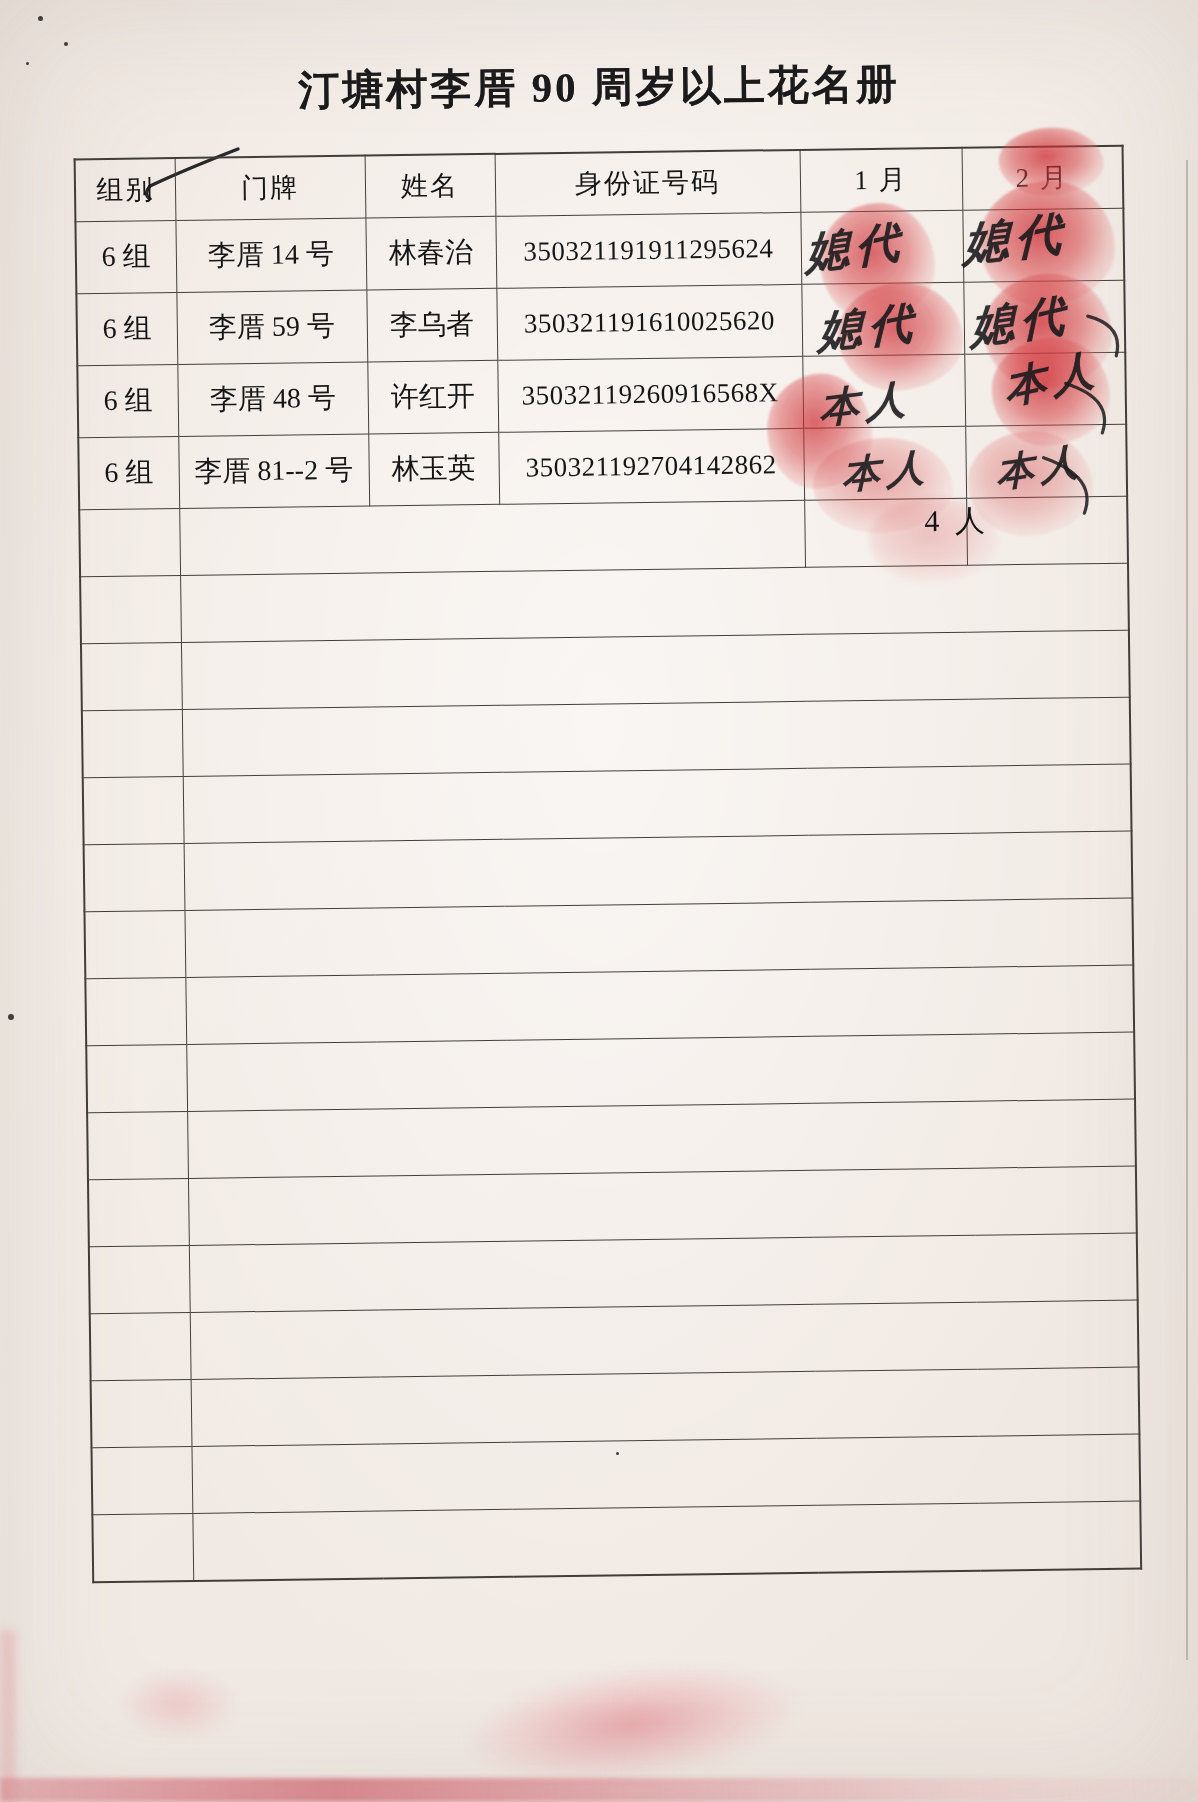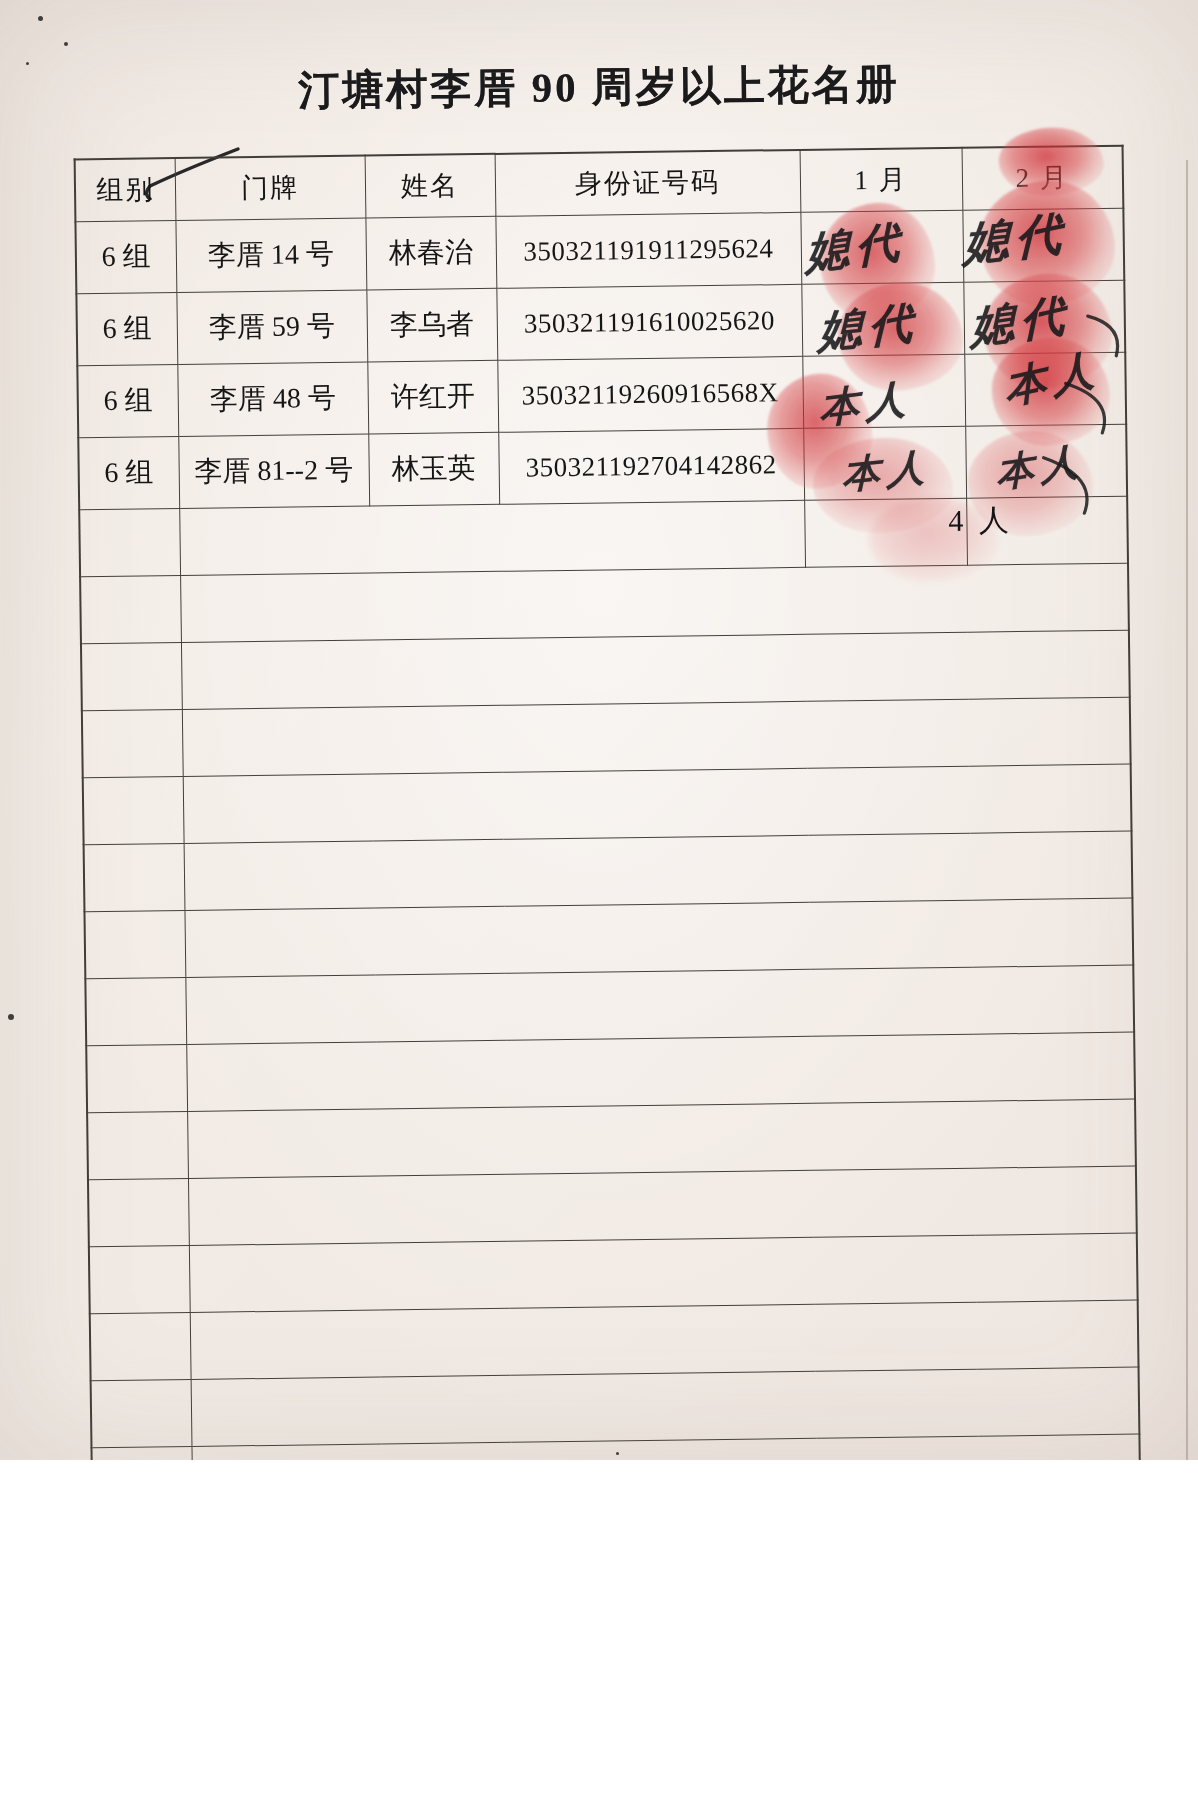--- a/index.html
+++ b/index.html
@@ -1,17 +1,17 @@
 <!DOCTYPE html>
 <html><head>
 <meta charset="utf-8">
 <style>
   html,body{margin:0;padding:0;}
   .page{
-    position:relative; width:1198px; height:1460px; overflow:hidden;
+    position:relative; width:1198px; height:1802px; overflow:hidden;
     background:
       radial-gradient(ellipse at 50% 40%, rgba(255,255,255,.55), rgba(255,255,255,0) 70%),
       linear-gradient(135deg,#efe7e1 0%,#f3ece6 30%,#f1eae4 60%,#efe6e0 100%);
     font-family:"Liberation Serif","DejaVu Serif",serif;
     color:#141414;
   }
   .page::after{
     content:""; position:absolute; inset:0; pointer-events:none;
     box-shadow: inset 0 0 140px rgba(125,104,92,.16);
   }
@@ -246,21 +246,21 @@
     <svg class="sig-tail" style="left:1008px; top:165px;" width="42" height="52" viewBox="0 0 42 52">
         <path d="M4 6 Q40 16 32 46"></path>
       </svg>
     <svg class="sig-tail" style="left:985px; top:232px;" width="56" height="62" viewBox="0 0 56 62">
         <path d="M4 6 Q52 22 40 56"></path>
       </svg>
     <svg class="sig-tail" style="left:962px; top:308px;" width="62" height="66" viewBox="0 0 62 66">
         <path d="M4 4 Q58 24 44 60"></path>
       </svg>
 
-    <div class="total-label" style="left:870px; top:354px;">4 人</div>
+    <div class="total-label" style="left:846px; top:354px;">4 人</div>
   </div>
 
   <div class="speck" style="left:38px;  top:16px;   width:5px; height:5px;"></div>
   <div class="speck" style="left:64px;  top:42px;   width:4px; height:4px;"></div>
   <div class="speck" style="left:26px;  top:62px;   width:3px; height:3px;"></div>
   <div class="speck" style="left:8px;   top:1014px; width:6px; height:6px;"></div>
   <div class="speck" style="left:616px; top:1452px; width:3px; height:3px;"></div>
   <div class="edge-line"></div>
   <div class="smudge smudge-main"></div>
   <div class="smudge smudge-left"></div>

